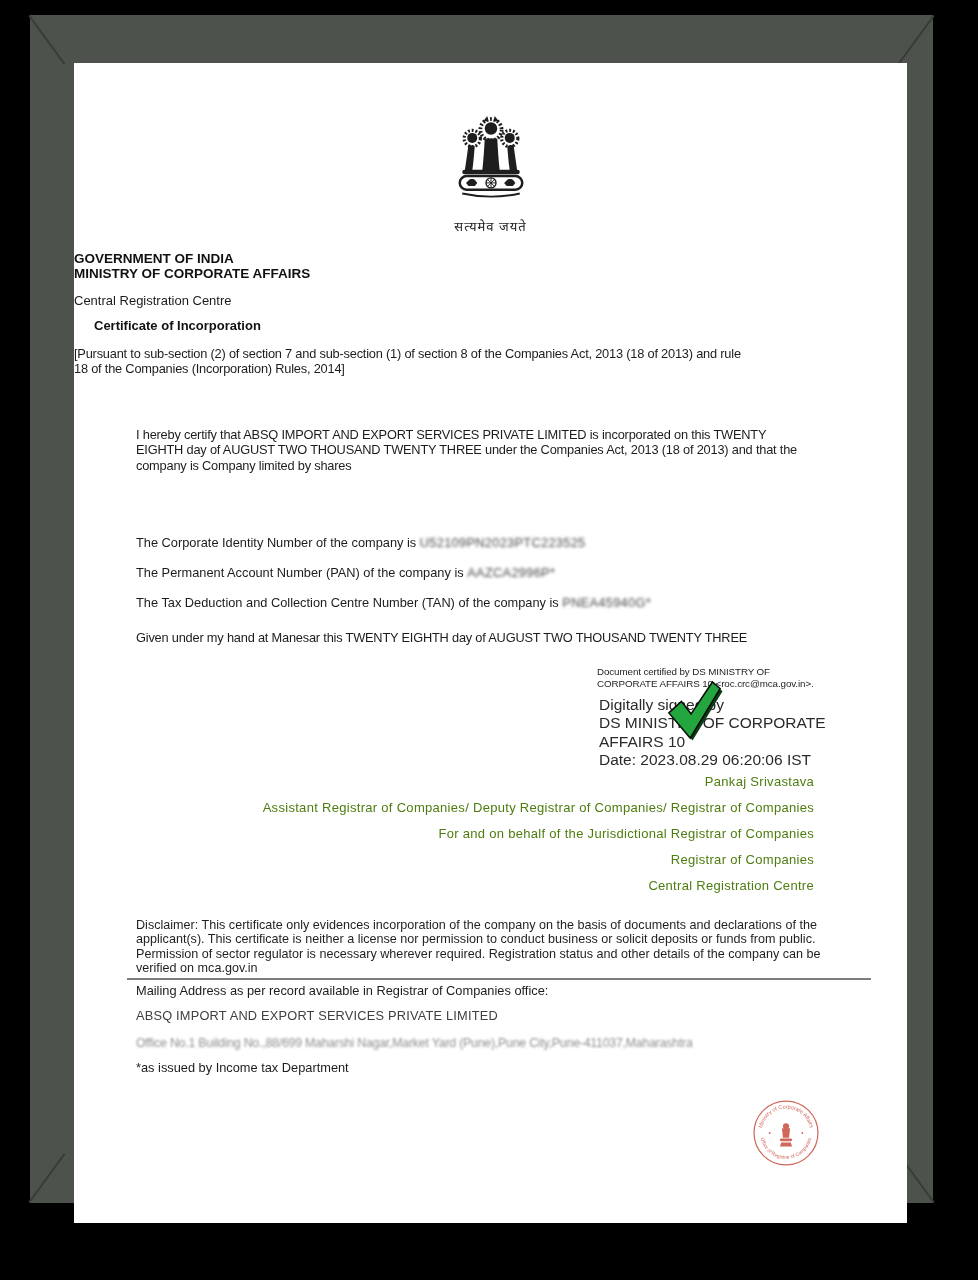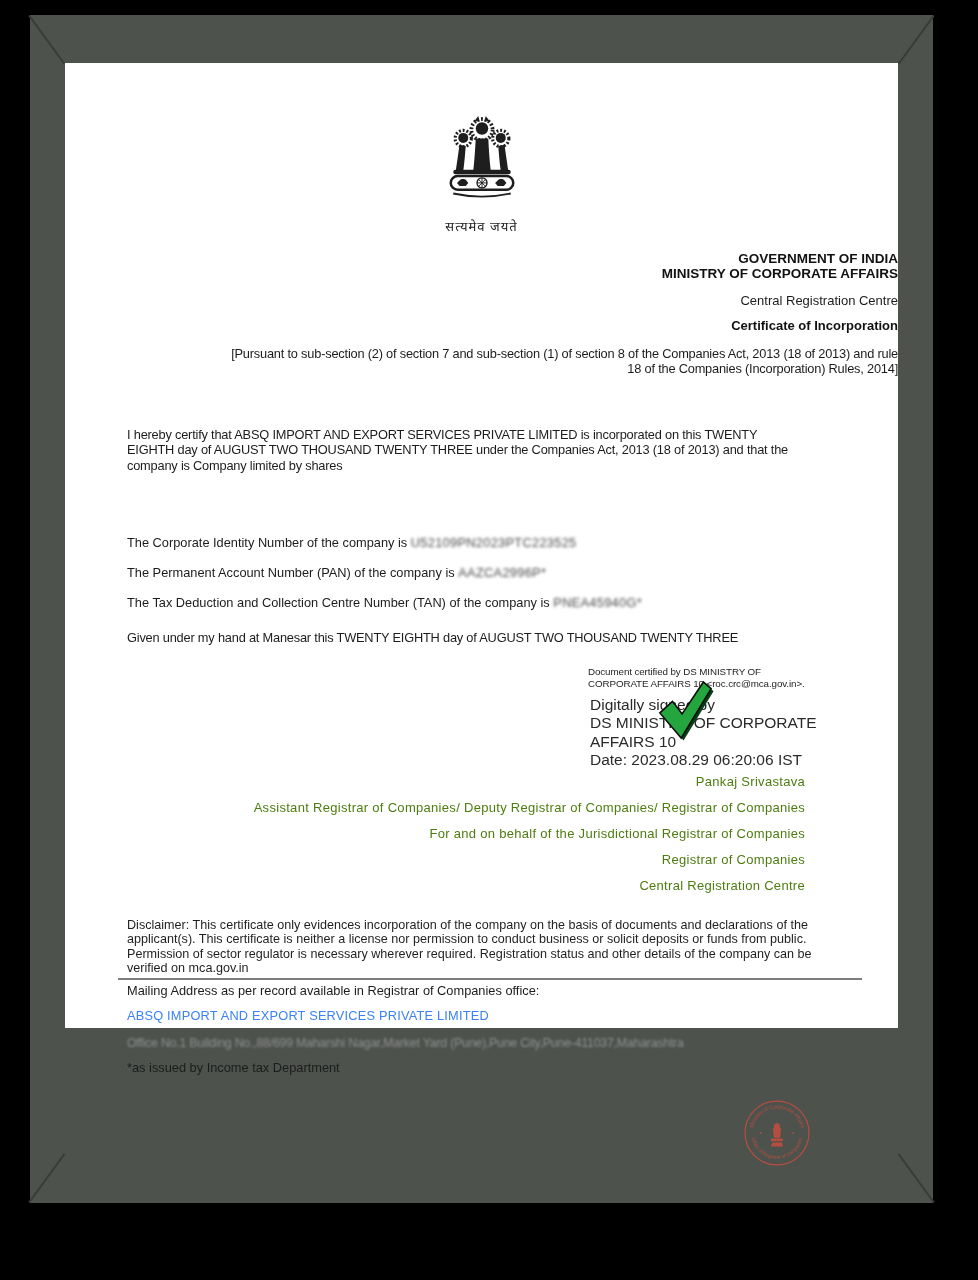--- a/index.html
+++ b/index.html
@@ -10,45 +10,45 @@
   .frame{
     position:absolute;left:30px;top:15px;width:903px;height:1188px;
     background:#4d524d;
   }
   .miter{position:absolute;width:60px;height:2px;background:#383d38;}
   .m-tl{left:0;top:0;transform-origin:0 0;transform:rotate(53.9deg);}
   .m-tr{right:0;top:0;transform-origin:100% 0;transform:rotate(-53.9deg);}
   .m-bl{left:0;bottom:0;transform-origin:0 100%;transform:rotate(-53.9deg);}
   .m-br{right:0;bottom:0;transform-origin:100% 100%;transform:rotate(53.9deg);}
   .document{
-    position:absolute;left:35px;top:48px;width:833px;height:965px;background:#ffffff;
+    position:absolute;left:44px;top:48px;width:833px;height:1160px;background:#ffffff;
   }
   .abs{position:absolute;white-space:pre-line;}
-  .center{left:0;right:0;text-align:right;}
+  .center{left:0;right:0;text-align:left;}
   .emblem{top:30px;text-align:center;}
   .emblem-caption{font-size:13px;color:#222;margin-top:2px;letter-spacing:1px;}
   .hdr-block{top:189px;font-size:13.5px;font-weight:bold;line-height:14.5px;color:#111;}
   .office{top:230px;font-size:13px;}
   .doc-title{top:255px;font-size:13px;font-weight:bold;color:#111;margin-left:20px;}
-  .pursuant{top:283px;font-size:12.8px;line-height:15px;letter-spacing:-0.2px;padding-left:33px;}
+  .pursuant{top:283px;font-size:12.8px;line-height:15px;letter-spacing:-0.2px;}
   .certify{top:364px;left:62px;width:748px;font-size:12.8px;line-height:15.4px;letter-spacing:-0.2px;}
   .idrow{left:62px;font-size:12.8px;white-space:pre;}
   .row-cin{top:472px;}
   .row-pan{top:502px;}
   .row-tan{top:532px;}
   .blur-val{color:#4a4a4a;filter:blur(1.6px);letter-spacing:0.3px;}
   .given{top:567px;left:62px;width:748px;font-size:12.8px;letter-spacing:-0.2px;}
   .cert-small{top:603px;left:523px;width:300px;font-size:9.8px;line-height:11.8px;letter-spacing:-0.1px;color:#242424;}
   .signed-big{top:633px;left:525px;width:300px;font-size:15.5px;line-height:18.3px;color:#2a2a2a;}
   .check{position:absolute;left:590px;top:615px;}
   .officer{top:706px;left:60px;right:93px;text-align:right;font-size:13px;line-height:26px;letter-spacing:0.3px;color:#4d7c0f;}
   .disclaimer{top:855px;left:62px;width:748px;font-size:12.6px;line-height:14.4px;color:#1f1f1f;}
   .rule{position:absolute;top:915px;left:53px;width:744px;height:2px;background:#7d7d7d;}
   .mailing{top:920px;left:62px;font-size:12.8px;}
-  .company{top:945px;left:62px;font-size:12.8px;color:#3b82f6;letter-spacing:0.2px;}
+  .company{top:945px;left:62px;font-size:12.8px;color:#404040;letter-spacing:0.2px;}
   .address{top:973px;left:62px;font-size:12.3px;color:#8f8f8f;filter:blur(1px);letter-spacing:-0.2px;}
   .footnote{top:997px;left:62px;font-size:12.8px;}
   .seal{position:absolute;left:678px;top:1036px;opacity:0.85;}
 </style>
 </head>
 <body>
 
 <div class="frame">
   <div class="miter m-tl"></div>
   <div class="miter m-tr"></div>

